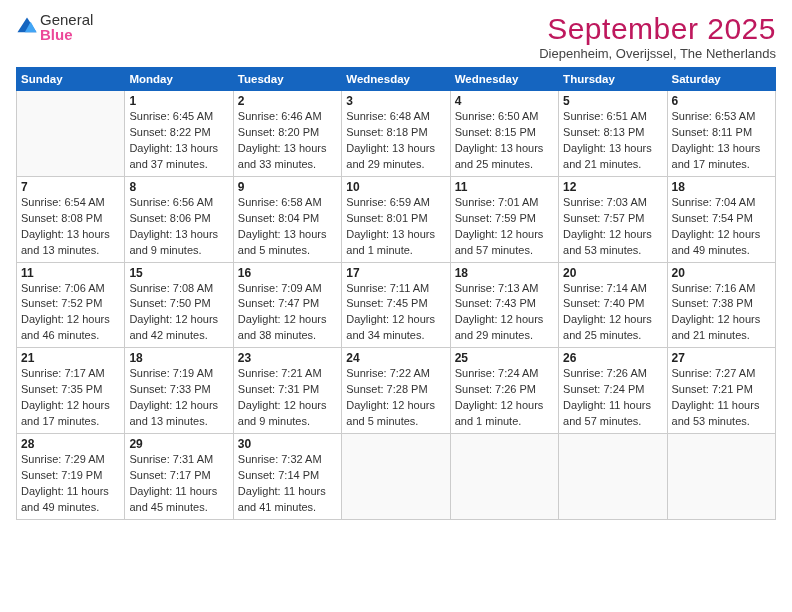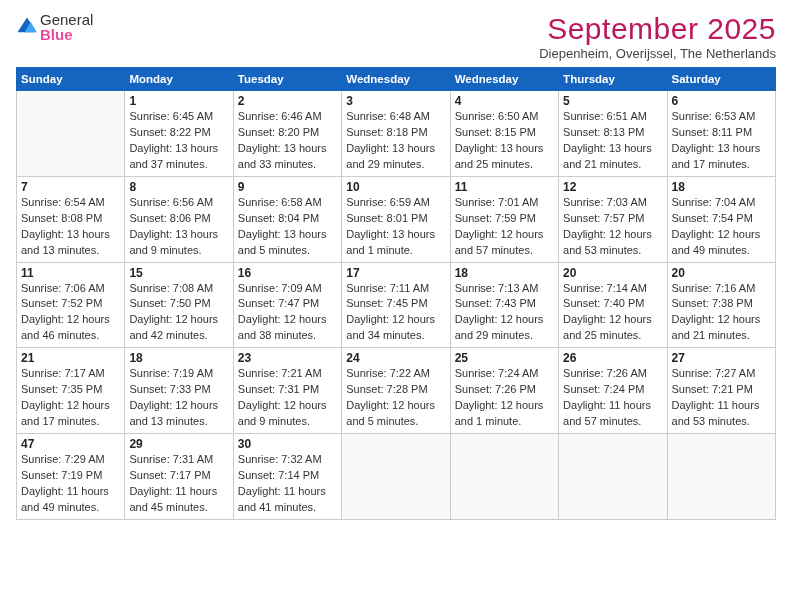--- a/index.html
+++ b/index.html
@@ -246,21 +246,21 @@
             <span class="day-number">26</span>
             <div class="day-info">Sunrise: 7:26 AM<br>Sunset: 7:24 PM<br>Daylight: 11 hours<br>and 57 minutes.</div>
           </td>
           <td>
             <span class="day-number">27</span>
             <div class="day-info">Sunrise: 7:27 AM<br>Sunset: 7:21 PM<br>Daylight: 11 hours<br>and 53 minutes.</div>
           </td>
         </tr>
         <tr class="last-row">
           <td>
-            <span class="day-number">47</span>
+            <span class="day-number">28</span>
             <div class="day-info">Sunrise: 7:29 AM<br>Sunset: 7:19 PM<br>Daylight: 11 hours<br>and 49 minutes.</div>
           </td>
           <td>
             <span class="day-number">29</span>
             <div class="day-info">Sunrise: 7:31 AM<br>Sunset: 7:17 PM<br>Daylight: 11 hours<br>and 45 minutes.</div>
           </td>
           <td>
             <span class="day-number">30</span>
             <div class="day-info">Sunrise: 7:32 AM<br>Sunset: 7:14 PM<br>Daylight: 11 hours<br>and 41 minutes.</div>
           </td>

